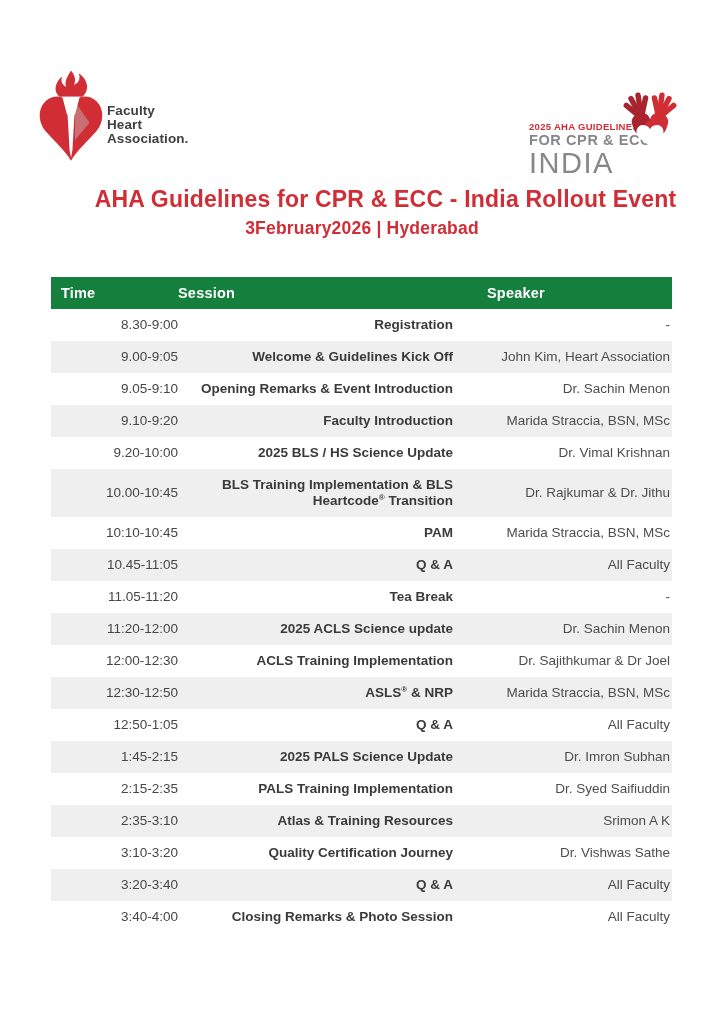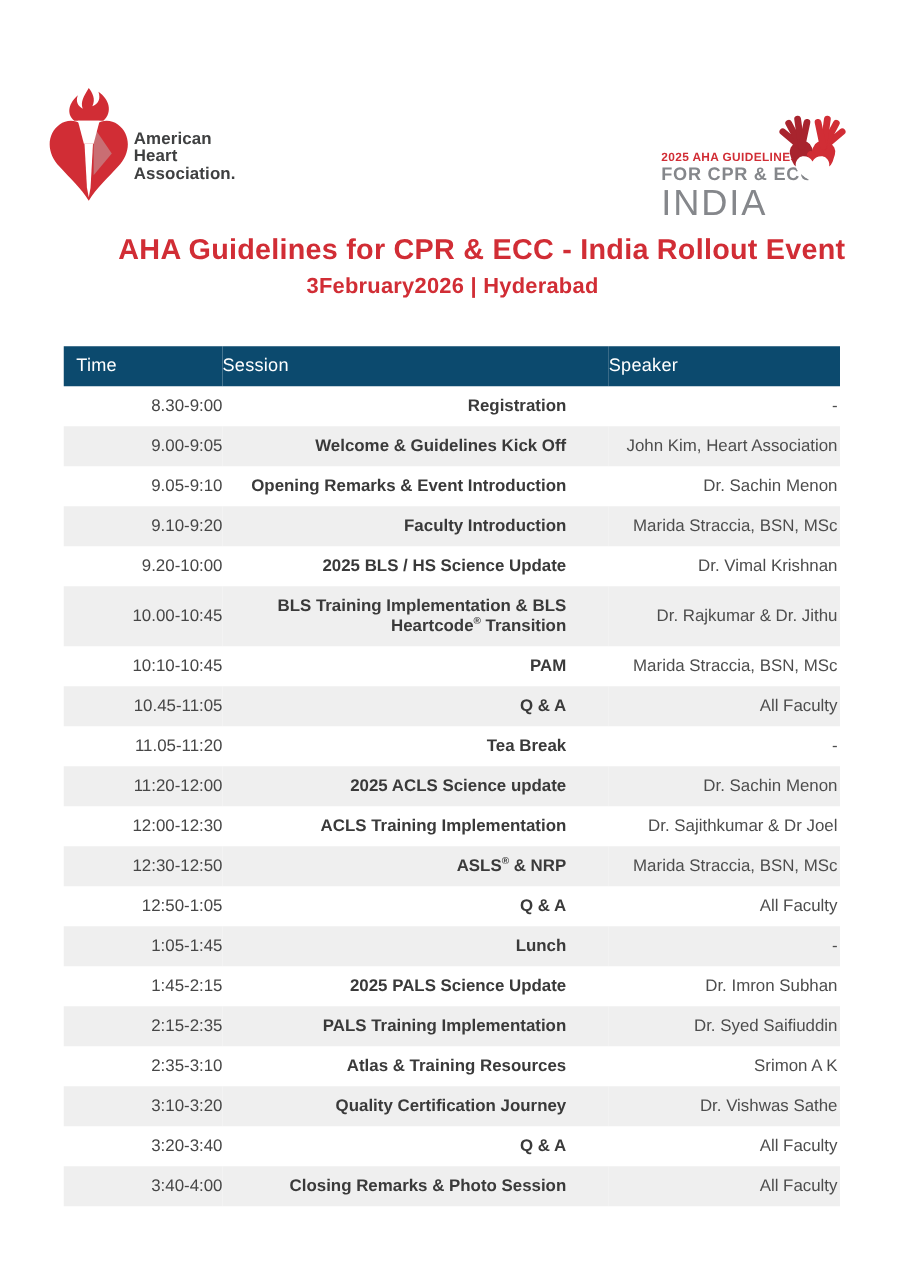--- a/index.html
+++ b/index.html
@@ -34,22 +34,22 @@
     color:#d12d35;font-size:17.5px;font-weight:800;letter-spacing:.2px;
   }
 
   
   .schedule{position:absolute;left:51px;top:277px;width:621px;}
   table{border-collapse:collapse;width:621px;table-layout:fixed;}
   col.c-time{width:127px;}
   col.c-session{width:309px;}
   col.c-speaker{width:185px;}
   thead th{
-    background:#0c4a6e;color:#ffffff;text-align:left;
-    font-size:14.5px;font-weight:400;letter-spacing:.2px;
+    background:#15803d;color:#ffffff;text-align:left;
+    font-size:14.5px;font-weight:700;letter-spacing:.2px;
     padding:8px 0 8px 0;height:16px;margin-top:44px;
   }
   thead th.h-time{padding-left:10px;}
   tbody td{
     padding:8px 0;vertical-align:middle;
     font-size:13.5px;line-height:16px;text-align:right;
   }
   tbody tr:nth-child(even){background:#efefef;}
   .td-time{padding-left:10px !important;color:#464646;font-weight:400;}
   .td-session{font-weight:700;color:#3a3a3a;padding-right:34px !important;}
@@ -68,21 +68,21 @@
 
     <path fill="#d12d35" d="M33 36 C28 27 17 24 9 30 C-2 38 -2 54 9 65 C17 74 27 83 33 93 C39 83 49 74 57 65 C68 54 68 38 57 30 C49 24 38 27 33 36 Z"></path>
 
     <polygon fill="#bfbfbf" opacity="0.45" points="37,32 52,54 37,72"></polygon>
 
     <polygon fill="#ffffff" points="24,27 42,27 37,46 29,46"></polygon>
 
     <polygon fill="#ffffff" points="29.5,46 36.5,46 34.5,82 33,90 31.5,82"></polygon>
   </svg>
   <div class="aha-name">
-    <div>American</div>
+    <div>Faculty</div>
     <div>Heart</div>
     <div>Association.</div>
   </div>
 
   <div class="badge">
     <div class="badge-l1">2025 AHA GUIDELINES</div>
     <div class="badge-l2">FOR CPR &amp; ECC</div>
     <div class="badge-l3">INDIA</div>
   </div>
   <svg class="hands-icon" viewBox="0 0 64 64" xmlns="http://www.w3.org/2000/svg">
@@ -185,25 +185,20 @@
           <td class="td-time">12:30-12:50</td>
           <td class="td-session">ASLS<sup class="reg">®</sup> &amp; NRP</td>
           <td class="td-speaker">Marida Straccia, BSN, MSc</td>
         </tr>
         <tr>
           <td class="td-time">12:50-1:05</td>
           <td class="td-session">Q &amp; A</td>
           <td class="td-speaker">All Faculty</td>
         </tr>
         <tr>
-          <td class="td-time">1:05-1:45</td>
-          <td class="td-session">Lunch</td>
-          <td class="td-speaker dash">-</td>
-        </tr>
-        <tr>
           <td class="td-time">1:45-2:15</td>
           <td class="td-session">2025 PALS Science Update</td>
           <td class="td-speaker">Dr. Imron Subhan</td>
         </tr>
         <tr>
           <td class="td-time">2:15-2:35</td>
           <td class="td-session">PALS Training Implementation</td>
           <td class="td-speaker">Dr. Syed Saifiuddin</td>
         </tr>
         <tr>

